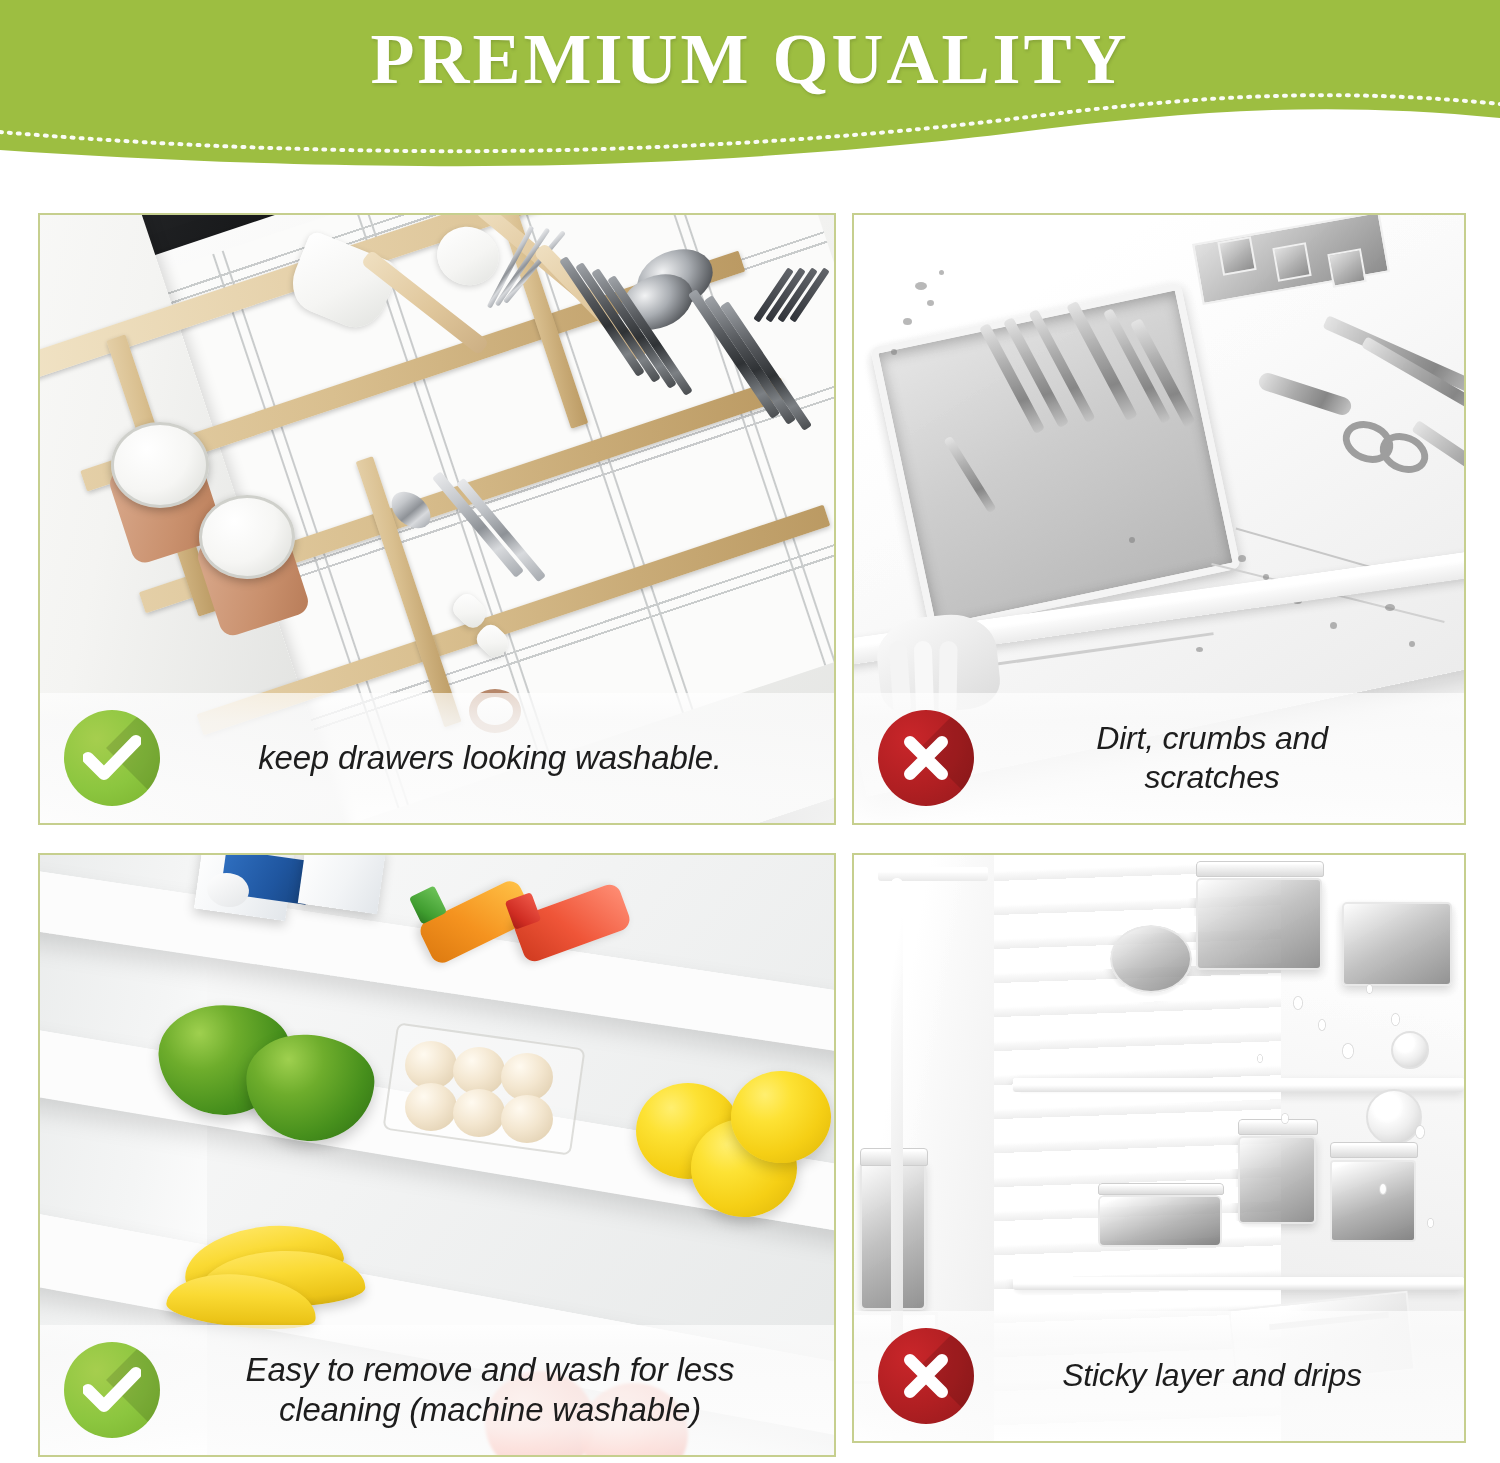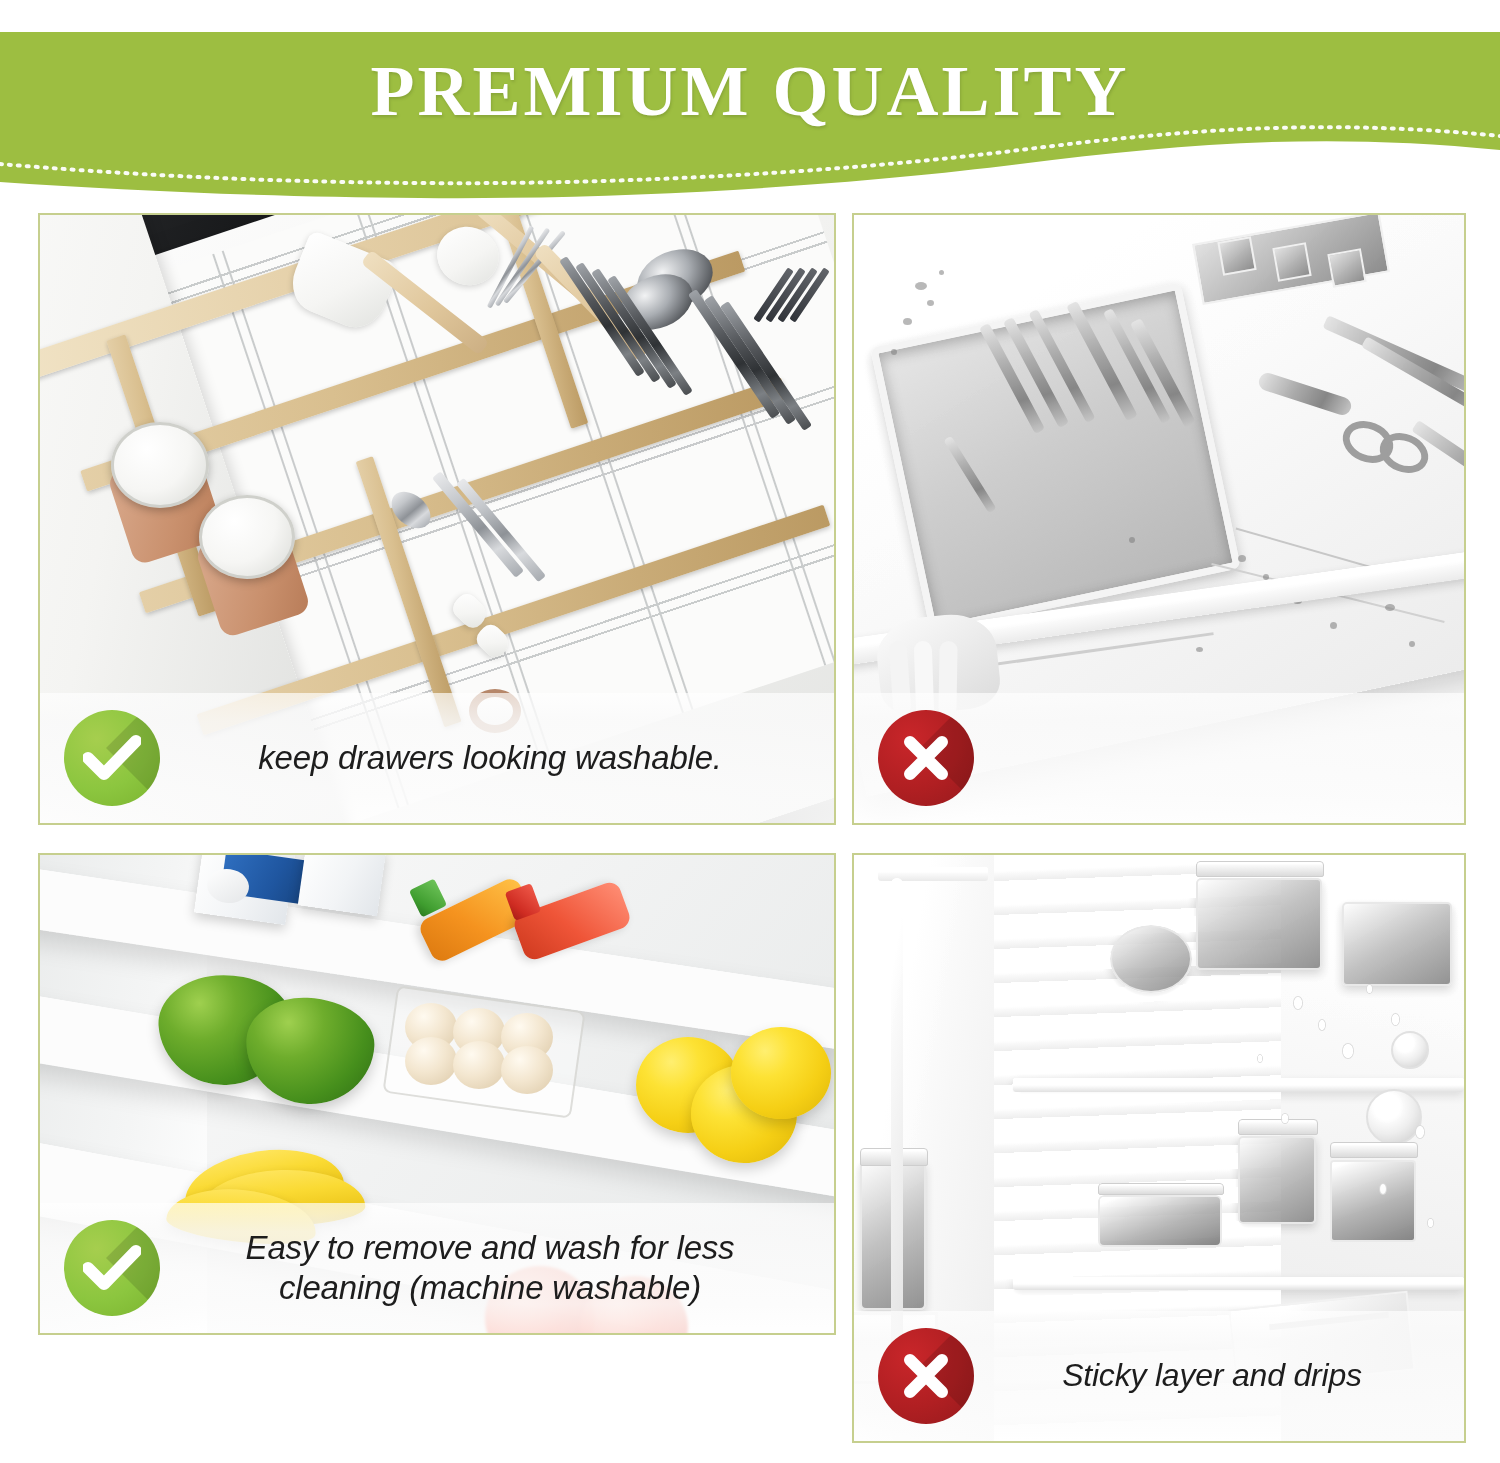--- a/index.html
+++ b/index.html
@@ -13,21 +13,20 @@
     position: relative;
   }
 
   
   .header-banner {
     position: absolute;
     left: 0; top: 0;
     width: 1500px;
     height: 190px;
     overflow: hidden;
-    margin-top: 32px;
   }
   .header-banner svg { position: absolute; left: 0; top: 0; }
   .header-title {
     position: absolute;
     left: 0; top: 18px;
     width: 1500px;
     text-align: center;
     font-family: "Liberation Serif", serif;
     font-weight: bold;
     font-size: 72px;
@@ -46,21 +45,21 @@
     height: 1230px;
   }
   .panel {
     position: absolute;
     overflow: hidden;
     border: 2px solid #c6cf8e;
     background: #ffffff;
   }
   .p-tl { left: 0;    top: 0;    width: 798px; height: 612px; }
   .p-tr { left: 814px; top: 0;   width: 614px; height: 612px; }
-  .p-bl { left: 0;    top: 640px; width: 798px; height: 482px; }
+  .p-bl { left: 0;    top: 640px; width: 798px; height: 604px; }
   .p-br { left: 814px; top: 640px; width: 614px; height: 590px; }
 
   .photo { position: absolute; left: 0; top: 0; width: 100%; height: 100%; }
   .gray { filter: grayscale(1) contrast(0.92) brightness(1.12); }
 
   
   .caption-bar {
     position: absolute;
     left: 0; bottom: 0;
     width: 100%;
@@ -521,20 +520,24 @@
       <div style="position:absolute;left:14%;top:70%;width:18px;height:76px;background:#e2e2e2;border-radius:9px;transform:rotate(1deg);"></div>
     </div>
 
     <div class="caption-bar">
       <div class="badge badge-no">
         <div class="badge-shadow"></div>
         <svg width="50" height="50" viewBox="0 0 50 50">
           <path d="M9,9 L41,41 M41,9 L9,41" fill="none" stroke="#ffffff" stroke-width="12" stroke-linecap="round"></path>
         </svg>
       </div>
+      <div class="caption-text caption-text-narrow">
+        <div>Dirt, crumbs and</div>
+        <div>scratches</div>
+      </div>
     </div>
   </div>
 
   <div class="panel p-bl">
     <div class="photo">
       <div class="ph3-bg"></div>
       <div class="ph3-wall"></div>
 
       <div class="shelf" style="left:-4%; top:2%; width:112%; height:60px; transform:rotate(8.5deg);">
         <div class="shelf-liner">

